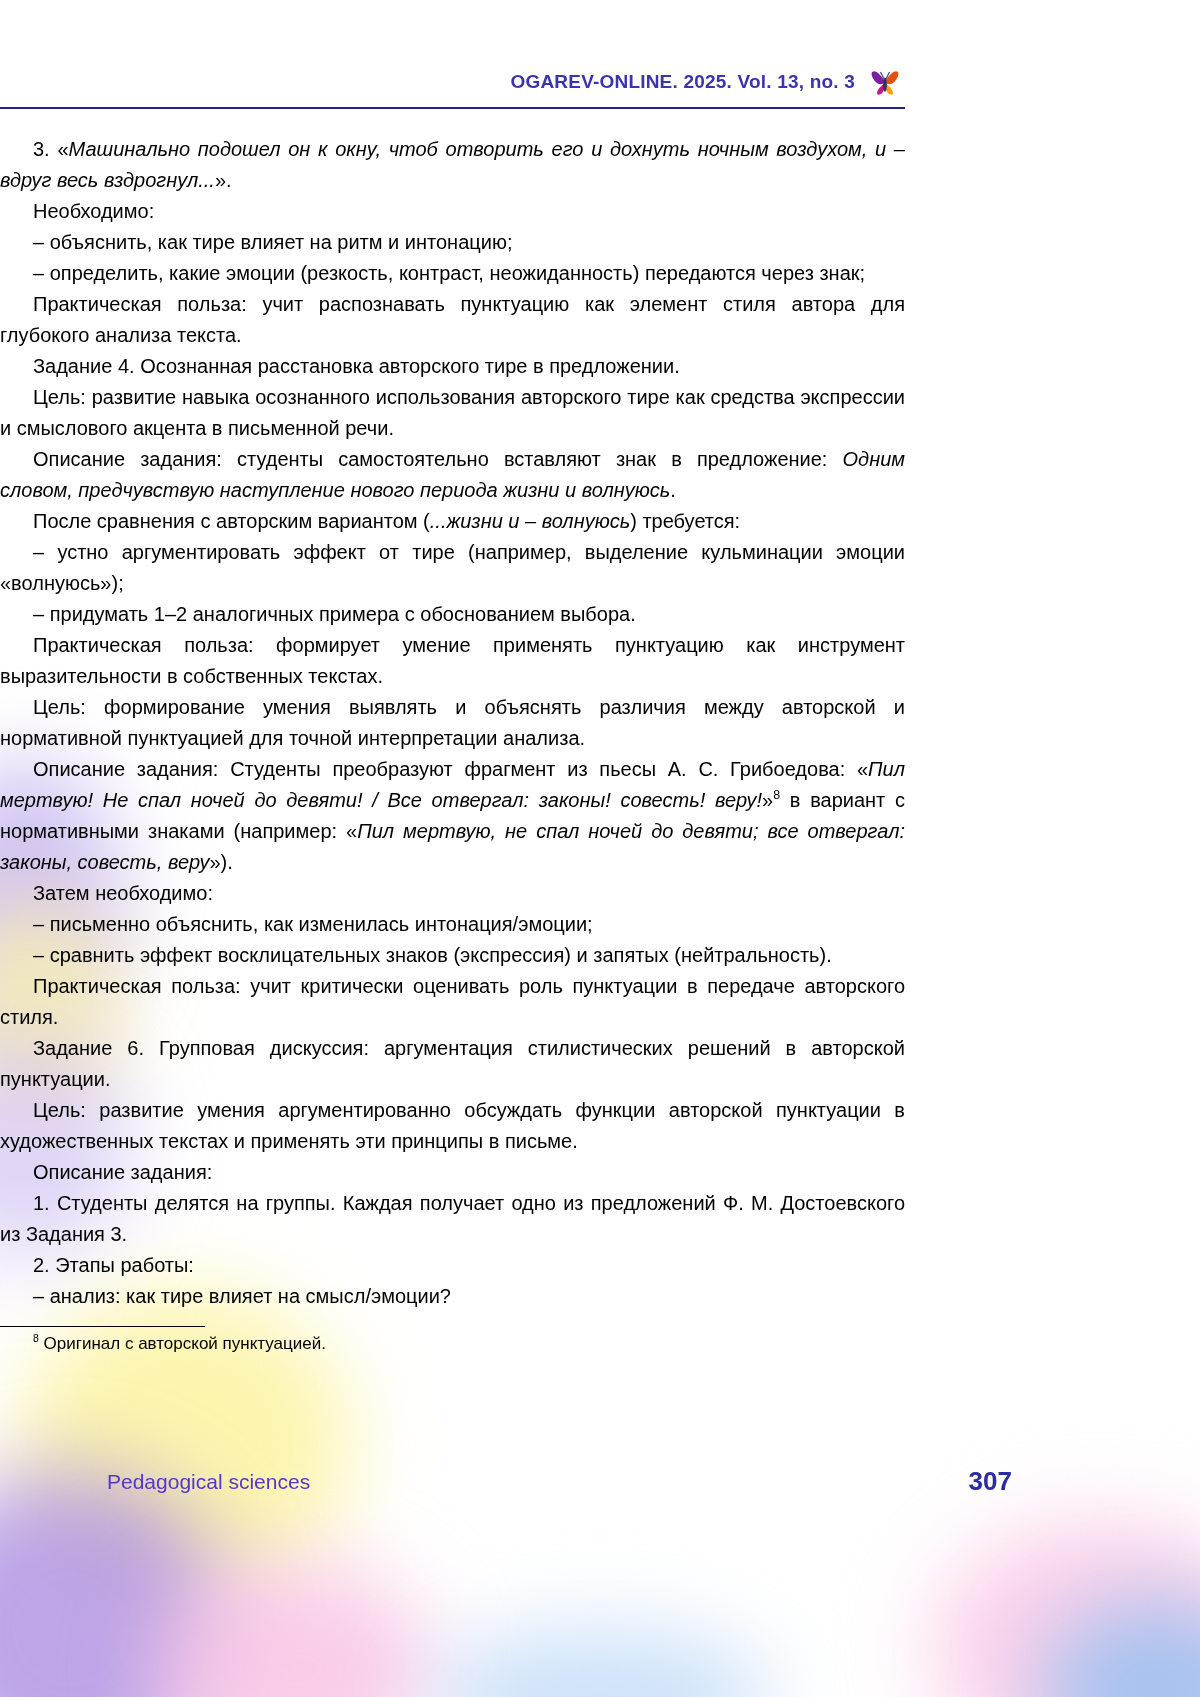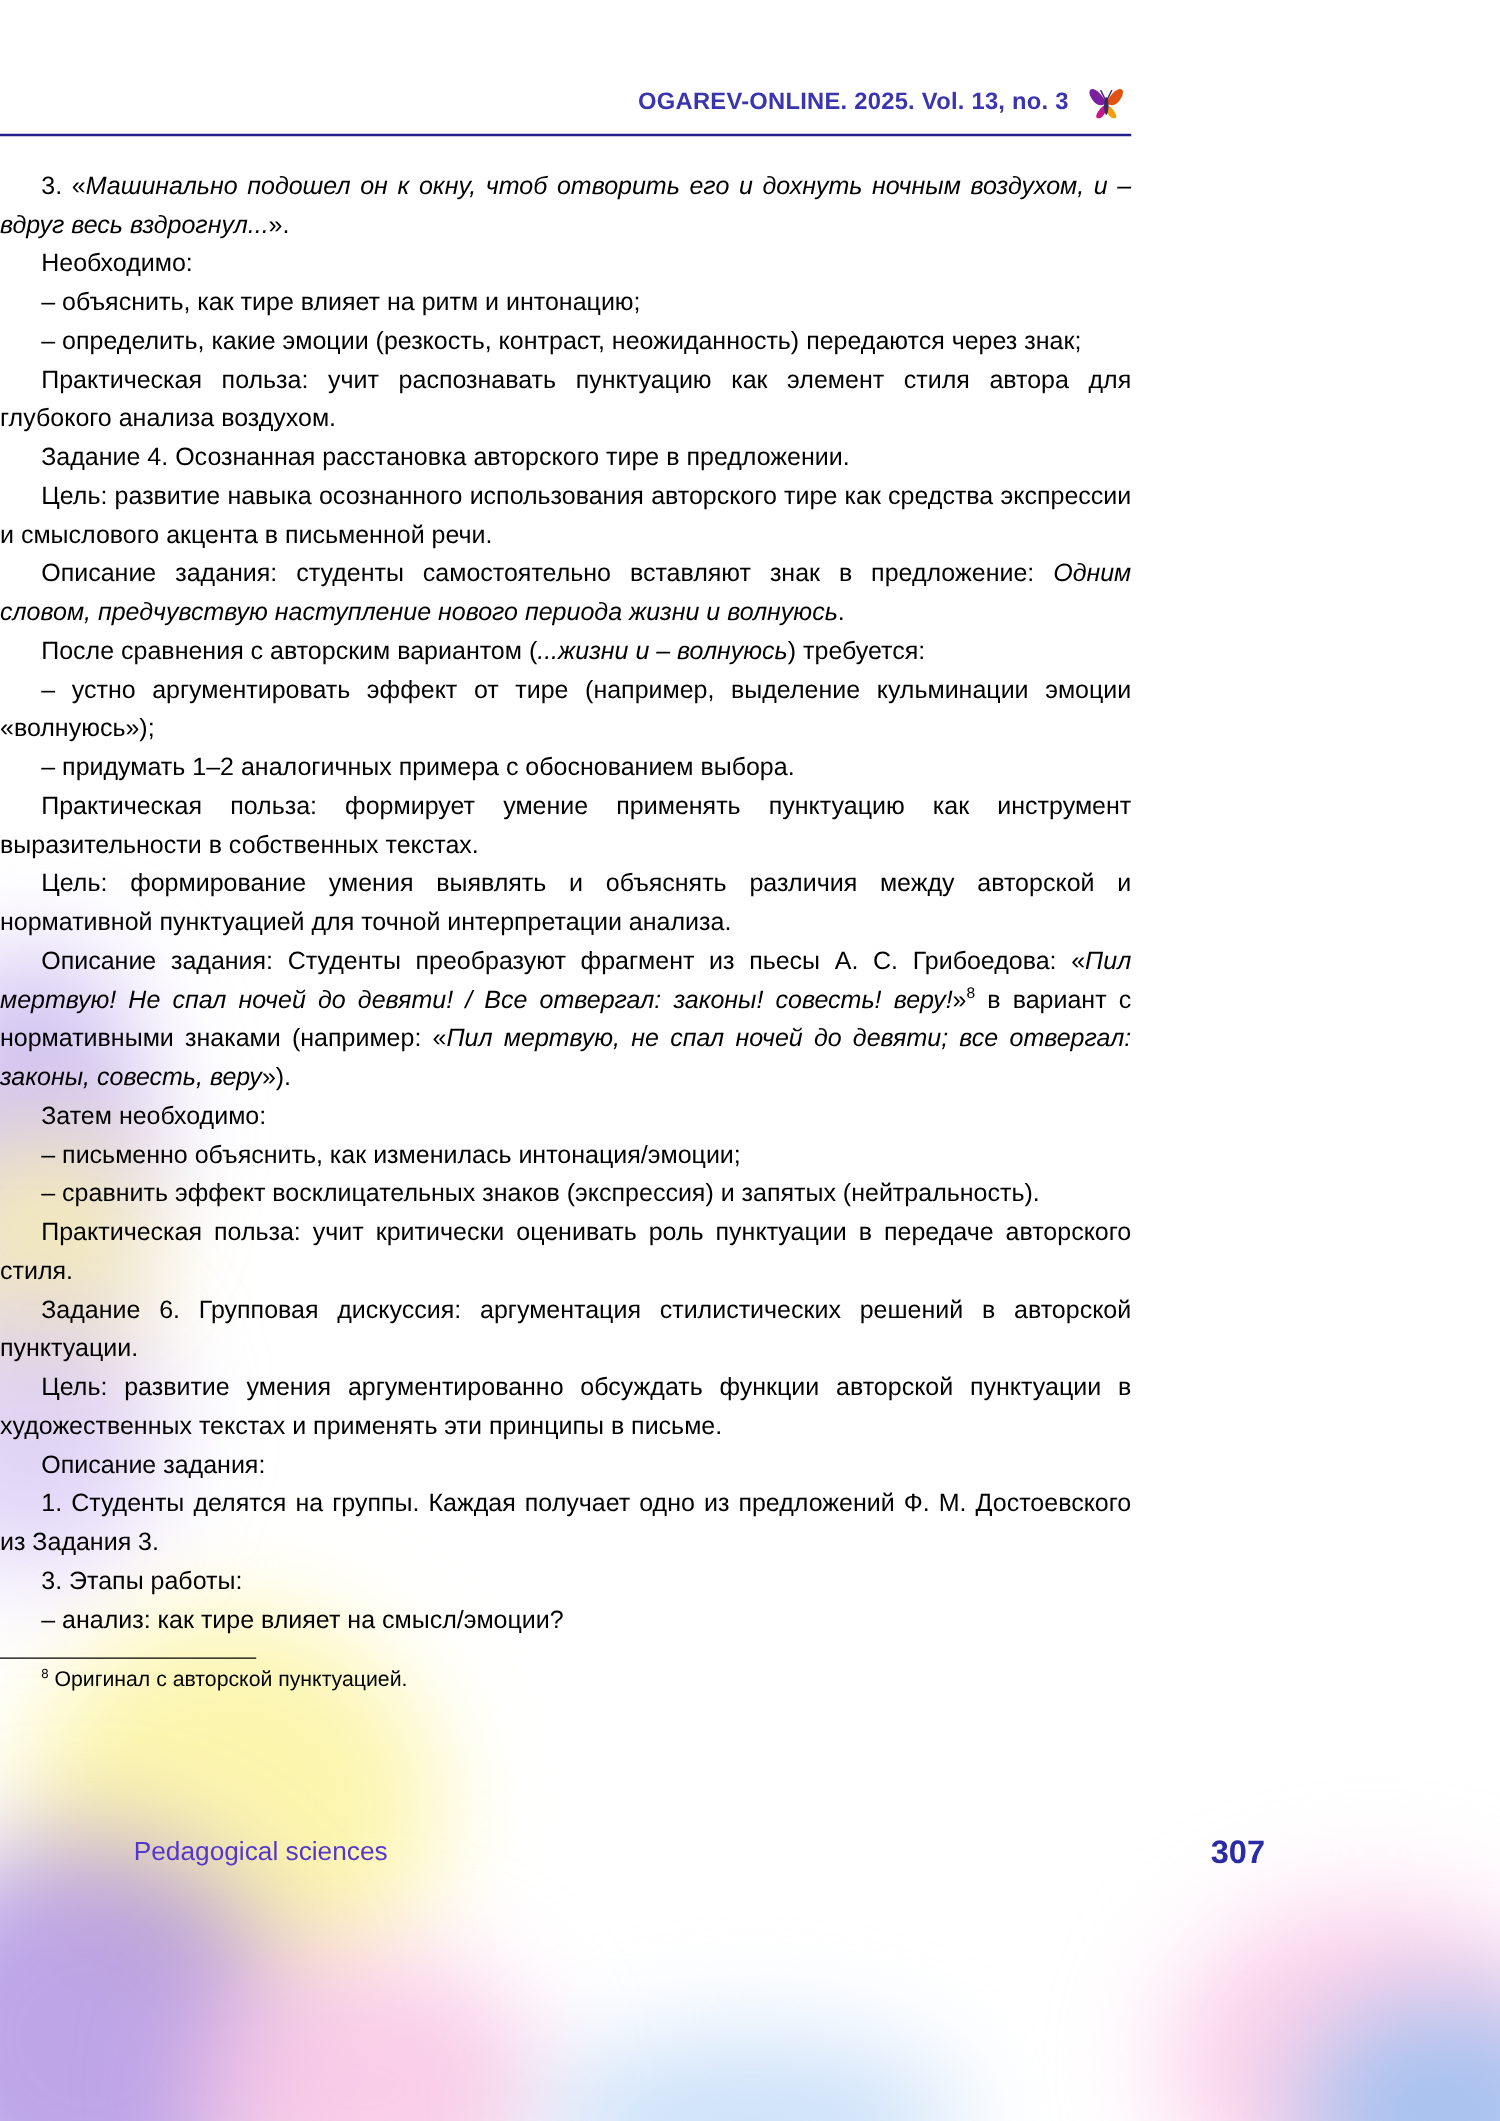--- a/index.html
+++ b/index.html
@@ -121,39 +121,39 @@
           <ellipse cx="20" cy="23" rx="2" ry="8" fill="#3a2a66"></ellipse>
         </svg>
       </span>
     </div>
 
     <div class="body-text">
         <p class="para"><span>3. «</span><span class="it">Машинально подошел он к окну, чтоб отворить его и дохнуть ночным воздухом, и – вдруг весь вздрогнул...</span><span>».</span></p>
         <p class="para"><span>Необходимо:</span></p>
         <p class="para"><span>– объяснить, как тире влияет на ритм и интонацию;</span></p>
         <p class="para"><span>– определить, какие эмоции (резкость, контраст, неожиданность) передаются через знак;</span></p>
-        <p class="para"><span>Практическая польза: учит распознавать пунктуацию как элемент стиля автора для глубокого анализа воздухом.</span></p>
+        <p class="para"><span>Практическая польза: учит распознавать пунктуацию как элемент стиля автора для глубокого анализа текста.</span></p>
         <p class="para"><span>Задание 4. Осознанная расстановка авторского тире в предложении.</span></p>
         <p class="para"><span>Цель: развитие навыка осознанного использования авторского тире как средства экспрессии и смыслового акцента в письменной речи.</span></p>
         <p class="para"><span>Описание задания: студенты самостоятельно вставляют знак в предложение: </span><span class="it">Одним словом, предчувствую наступление нового периода жизни и волнуюсь</span><span>.</span></p>
         <p class="para"><span>После сравнения с авторским вариантом (</span><span class="it">...жизни и – волнуюсь</span><span>) требуется:</span></p>
         <p class="para"><span>– устно аргументировать эффект от тире (например, выделение кульминации эмоции «волнуюсь»);</span></p>
         <p class="para"><span>– придумать 1–2 аналогичных примера с обоснованием выбора.</span></p>
         <p class="para"><span>Практическая польза: формирует умение применять пунктуацию как инструмент выразительности в собственных текстах.</span></p>
         <p class="para"><span>Цель: формирование умения выявлять и объяснять различия между авторской и нормативной пунктуацией для точной интерпретации анализа.</span></p>
         <p class="para"><span>Описание задания: Студенты преобразуют фрагмент из пьесы А. С. Грибоедова: «</span><span class="it">Пил мертвую! Не спал ночей до девяти! / Все отвергал: законы! совесть! веру!</span><span>»</span><sup>8</sup><span>  в вариант с нормативными знаками (например: «</span><span class="it">Пил мертвую, не спал ночей до девяти; все отвергал: законы, совесть, веру</span><span>»).</span></p>
         <p class="para"><span>Затем необходимо:</span></p>
         <p class="para"><span>– письменно объяснить, как изменилась интонация/эмоции;</span></p>
         <p class="para"><span>– сравнить эффект восклицательных знаков (экспрессия) и запятых (нейтральность).</span></p>
         <p class="para"><span>Практическая польза: учит критически оценивать роль пунктуации в передаче авторского стиля.</span></p>
         <p class="para"><span>Задание 6. Групповая дискуссия: аргументация стилистических решений в авторской пунктуации.</span></p>
         <p class="para"><span>Цель: развитие умения аргументированно обсуждать функции авторской пунктуации в художественных текстах и применять эти принципы в письме.</span></p>
         <p class="para"><span>Описание задания:</span></p>
         <p class="para"><span>1. Студенты делятся на группы. Каждая получает одно из предложений Ф. М. Достоевского из Задания 3.</span></p>
-        <p class="para"><span>3. Этапы работы:</span></p>
+        <p class="para"><span>2. Этапы работы:</span></p>
         <p class="para"><span>– анализ: как тире влияет на смысл/эмоции?</span></p>
       </div>
 
     <div class="footnote-block">
       <hr class="footnote-rule">
       <p class="footnote"><sup>8</sup><span> Оригинал с авторской пунктуацией.</span></p>
     </div>
 
   </div>
 

